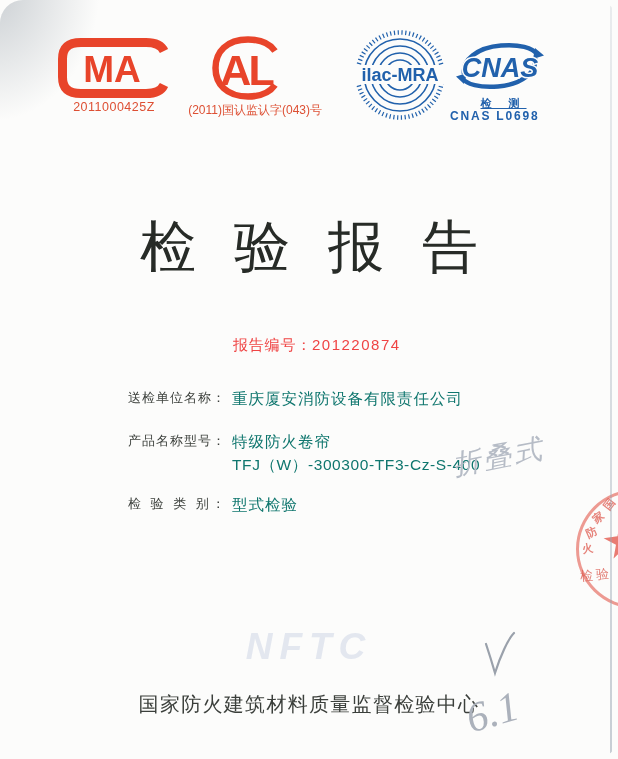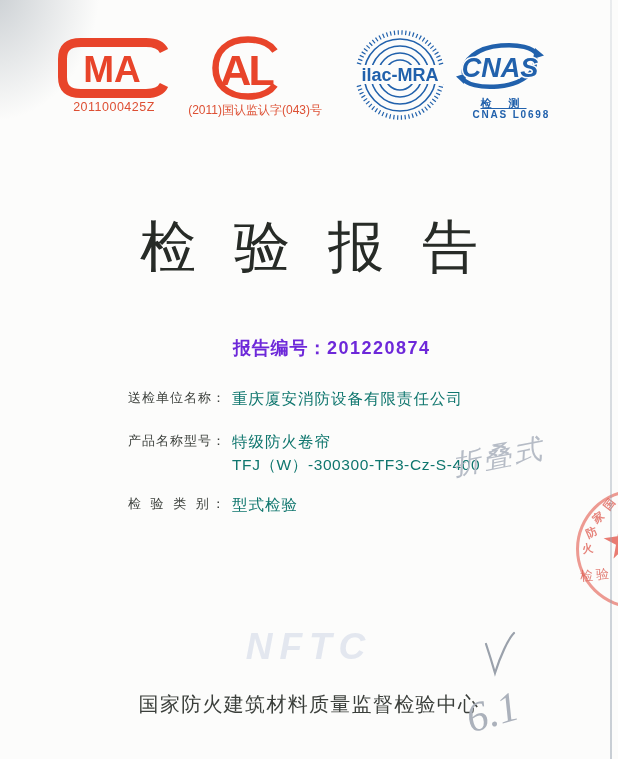--- a/index.html
+++ b/index.html
@@ -1,48 +1,48 @@
 <!DOCTYPE html>
 <html><head>
 <meta charset="utf-8">
 <style>
   * { margin:0; padding:0; box-sizing:border-box; }
   html,body { background:#fcfcfb; }
   .page {
     position:relative; width:618px; height:759px; overflow:hidden;
-    background:#fcfcfb; font-family:"Liberation Sans", sans-serif; color:#3c403c;
+    background:#fcfcfb; font-family:"Liberation Sans", sans-serif; color:#3c403c;border-radius:23px;
   }
   
   .corner-shadow-tl { position:absolute; left:0; top:0; width:115px; height:140px;
     background:radial-gradient(ellipse at -8% -8%, rgba(118,130,142,.38), rgba(118,130,142,0) 62%); }
   .edge-line-right { position:absolute; left:610px; top:0; width:2px; height:759px;
     background:linear-gradient(to bottom, rgba(168,178,190,.22), rgba(148,160,174,.5)); }
 
   
   .cma-logo { position:absolute; left:58px; top:38px; }
   .cma-number { position:absolute; left:52px; top:100px; width:124px; text-align:center;
     font-size:12.5px; letter-spacing:.5px; color:#dd4f33; }
   .cal-logo { position:absolute; left:211px; top:36px; }
   .cal-caption { position:absolute; left:176px; top:102px; width:146px; text-align:right;
     font-size:12px; color:#dd4f33; white-space:nowrap; }
   .ilac-logo { position:absolute; left:353px; top:29px; }
   .cnas-logo { position:absolute; left:456px; top:37px; }
   .cnas-caption-cn { position:absolute; left:456px; top:96px; width:88px; text-align:center;
     font-size:11px; color:#2161ac; letter-spacing:7px; padding-left:7px; font-weight:bold;text-decoration:underline; }
-  .cnas-caption-code { position:absolute; left:450px; top:109px; width:100px; text-align:right;
-    font-size:10px; color:#2161ac; letter-spacing:1.8px; font-weight:bold; }
+  .cnas-caption-code { position:absolute; left:450px; top:109px; width:100px; text-align:left;
+    font-size:12px; color:#2161ac; letter-spacing:1.8px; font-weight:bold; }
 
   
   .title { position:absolute; left:0; top:210px; width:618px; text-align:center;
     font-size:56px; font-weight:normal; color:#272b27; letter-spacing:38px; padding-left:38px;
     white-space:nowrap; }
 
   
-  .report-line { position:absolute; left:233px; top:336px; font-size:18px; color:#6d28d9;
-    letter-spacing:.8px;font-weight:bold; }
+  .report-line { position:absolute; left:233px; top:336px; font-size:15px; color:#ef4444;
+    letter-spacing:.8px; }
   .report-line .val { letter-spacing:1.5px; }
 
   
   .f-label { position:absolute; left:128px; font-size:13px; letter-spacing:1px; color:#3c403c; }
   .f-value { position:absolute; left:232px; font-size:15.5px; letter-spacing:1px; color:#0f766e; }
   .row1 { top:389px; }
   .row2 { top:432px; }
   .row2b { top:455px; letter-spacing:.6px; }
   .row3 { top:495px; }
   .row3.f-label { letter-spacing:3px; }

